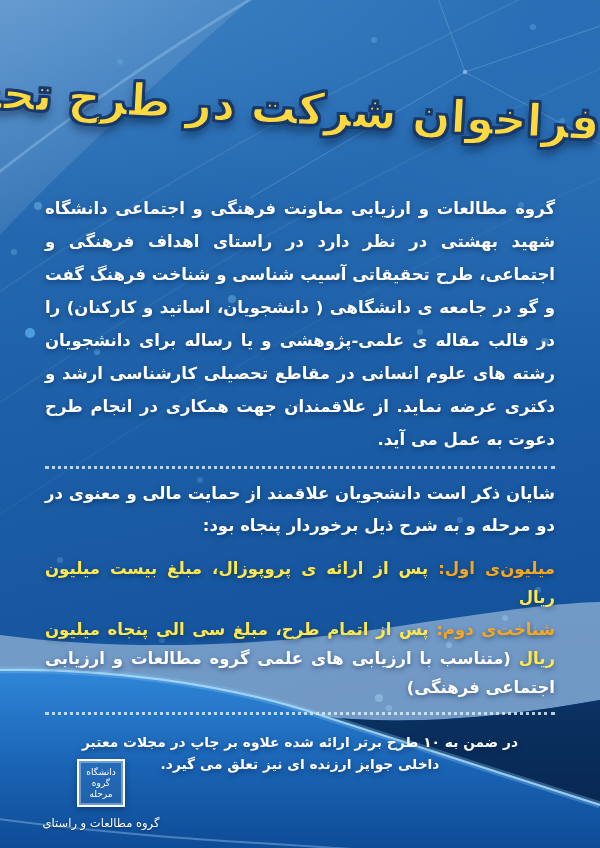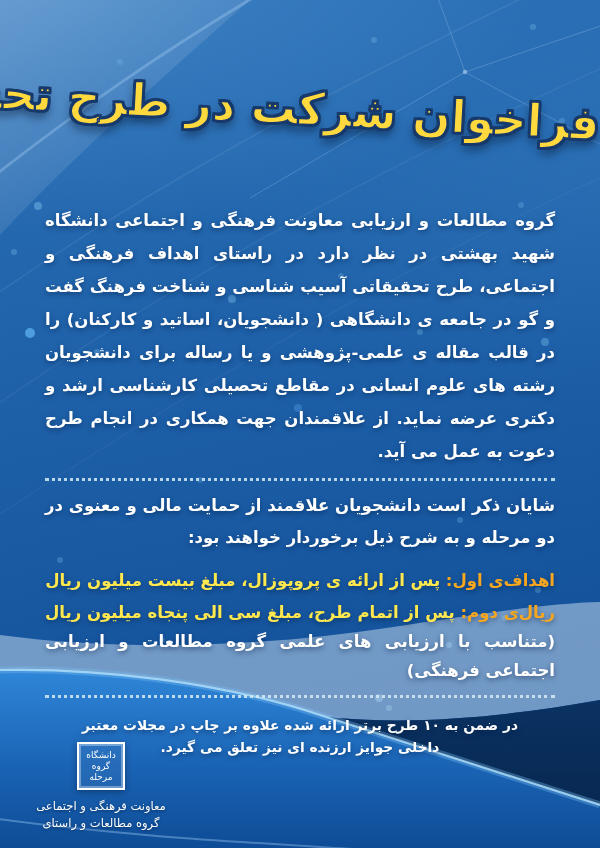--- a/index.html
+++ b/index.html
@@ -29,21 +29,21 @@
       2px 2px 0 #17396b, -2px 2px 0 #17396b, 2px -2px 0 #17396b, -2px -2px 0 #17396b,
       0 6px 10px rgba(6,24,52,.65);
   }
 
   .content{
     position:absolute;top:192px;right:45px;left:45px;z-index:2;
     color:#fff;
     text-shadow:0 2px 5px rgba(4,28,64,.5);
   }
   .body-par{
-    margin:12px 0 10px;
+    margin:0 0 10px;
     font-size:16.5px;font-weight:bold;line-height:33px;
     text-align:justify;
   }
   .body-par .xbold{font-weight:900;}
   .divider{
     border:none;margin:3px 0 9px;
     border-top:3px dotted rgba(214,235,242,.85);
   }
   .divider.bottom{margin:10px 0 9px;}
   .support-par{margin:0 0 12px;font-size:16.5px;font-weight:bold;line-height:32px;text-align:justify;}
@@ -123,23 +123,23 @@
       <circle cx="379" cy="698" r="4" opacity="0.48"></circle>
       <circle cx="389" cy="708" r="3" opacity="0.38"></circle>
     </g>
   </svg>
 
   <h1 class="title">فراخوان شرکت در طرح تحقیقاتی</h1>
 
   <div class="content">
     <p class="body-par"><span>گروه مطالعات و ارزیابی معاونت فرهنگی و اجتماعی دانشگاه شهید بهشتی در نظر دارد در راستای اهداف فرهنگی و اجتماعی، </span><span class="xbold">طرح تحقیقاتی آسیب شناسی و شناخت فرهنگ گفت و گو در جامعه ی دانشگاهی ( دانشجویان، اساتید و کارکنان)</span><span> را در قالب مقاله ی علمی-پژوهشی و یا رساله برای دانشجویان رشته های علوم انسانی در مقاطع تحصیلی کارشناسی ارشد و دکتری عرضه نماید. از علاقمندان جهت همکاری در انجام طرح دعوت به عمل می آید.</span></p>
     <hr class="divider">
-    <p class="support-par">شایان ذکر است دانشجویان علاقمند از حمایت مالی و معنوی در دو مرحله و به شرح ذیل برخوردار خواهند بود:</p>
-    <p class="stage-line"><span class="stage-label">اهداف‌ی اول: </span><span class="stage-value">پس از ارائه ی پروپوزال، مبلغ بیست میلیون ریال</span></p>
-    <p class="stage-line"><span class="stage-label">ریال‌ی دوم: </span><span class="stage-value">پس از اتمام طرح، مبلغ سی الی پنجاه میلیون ریال</span><span class="stage-plain"> (متناسب با ارزیابی های علمی گروه مطالعات و ارزیابی اجتماعی فرهنگی)</span></p>
+    <p class="support-par">شایان ذکر است دانشجویان علاقمند از حمایت مالی و معنوی در دو مرحله و به شرح ذیل برخوردار پنجاه بود:</p>
+    <p class="stage-line"><span class="stage-label">میلیون‌ی اول: </span><span class="stage-value">پس از ارائه ی پروپوزال، مبلغ بیست میلیون ریال</span></p>
+    <p class="stage-line"><span class="stage-label">شناخت‌ی دوم: </span><span class="stage-value">پس از اتمام طرح، مبلغ سی الی پنجاه میلیون ریال</span><span class="stage-plain"> (متناسب با ارزیابی های علمی گروه مطالعات و ارزیابی اجتماعی فرهنگی)</span></p>
     <hr class="divider bottom">
     <p class="note">در ضمن به ۱۰ طرح برتر ارائه شده علاوه بر چاپ در مجلات معتبر داخلی جوایز ارزنده ای نیز تعلق می گیرد.</p>
   </div>
 
   <svg class="waves" viewBox="0 0 600 258" preserveAspectRatio="none" aria-hidden="true">
     <defs>
       <linearGradient id="brightBand" x1="0" y1="0" x2="0" y2="1">
         <stop offset="0" stop-color="#2f86d8"></stop>
         <stop offset="0.55" stop-color="#1a63b4"></stop>
         <stop offset="1" stop-color="#0e4c96"></stop>
@@ -161,17 +161,16 @@
 
     <path d="M-10,228 C120,246 240,252 370,260" stroke="rgba(160,205,245,0.4)" stroke-width="2" fill="none"></path>
   </svg>
 
   <div class="logo-block">
     <div class="logo-square">
       <span>دانشگاه</span>
       <span>گروه</span>
       <span>مرحله</span>
     </div>
-    <div class="logo-caption">معاونت فرهنگی و اجتماعی</div>
     <div class="logo-caption">گروه مطالعات و راستای</div>
   </div>
 
 </div>
 
 </body></html>

